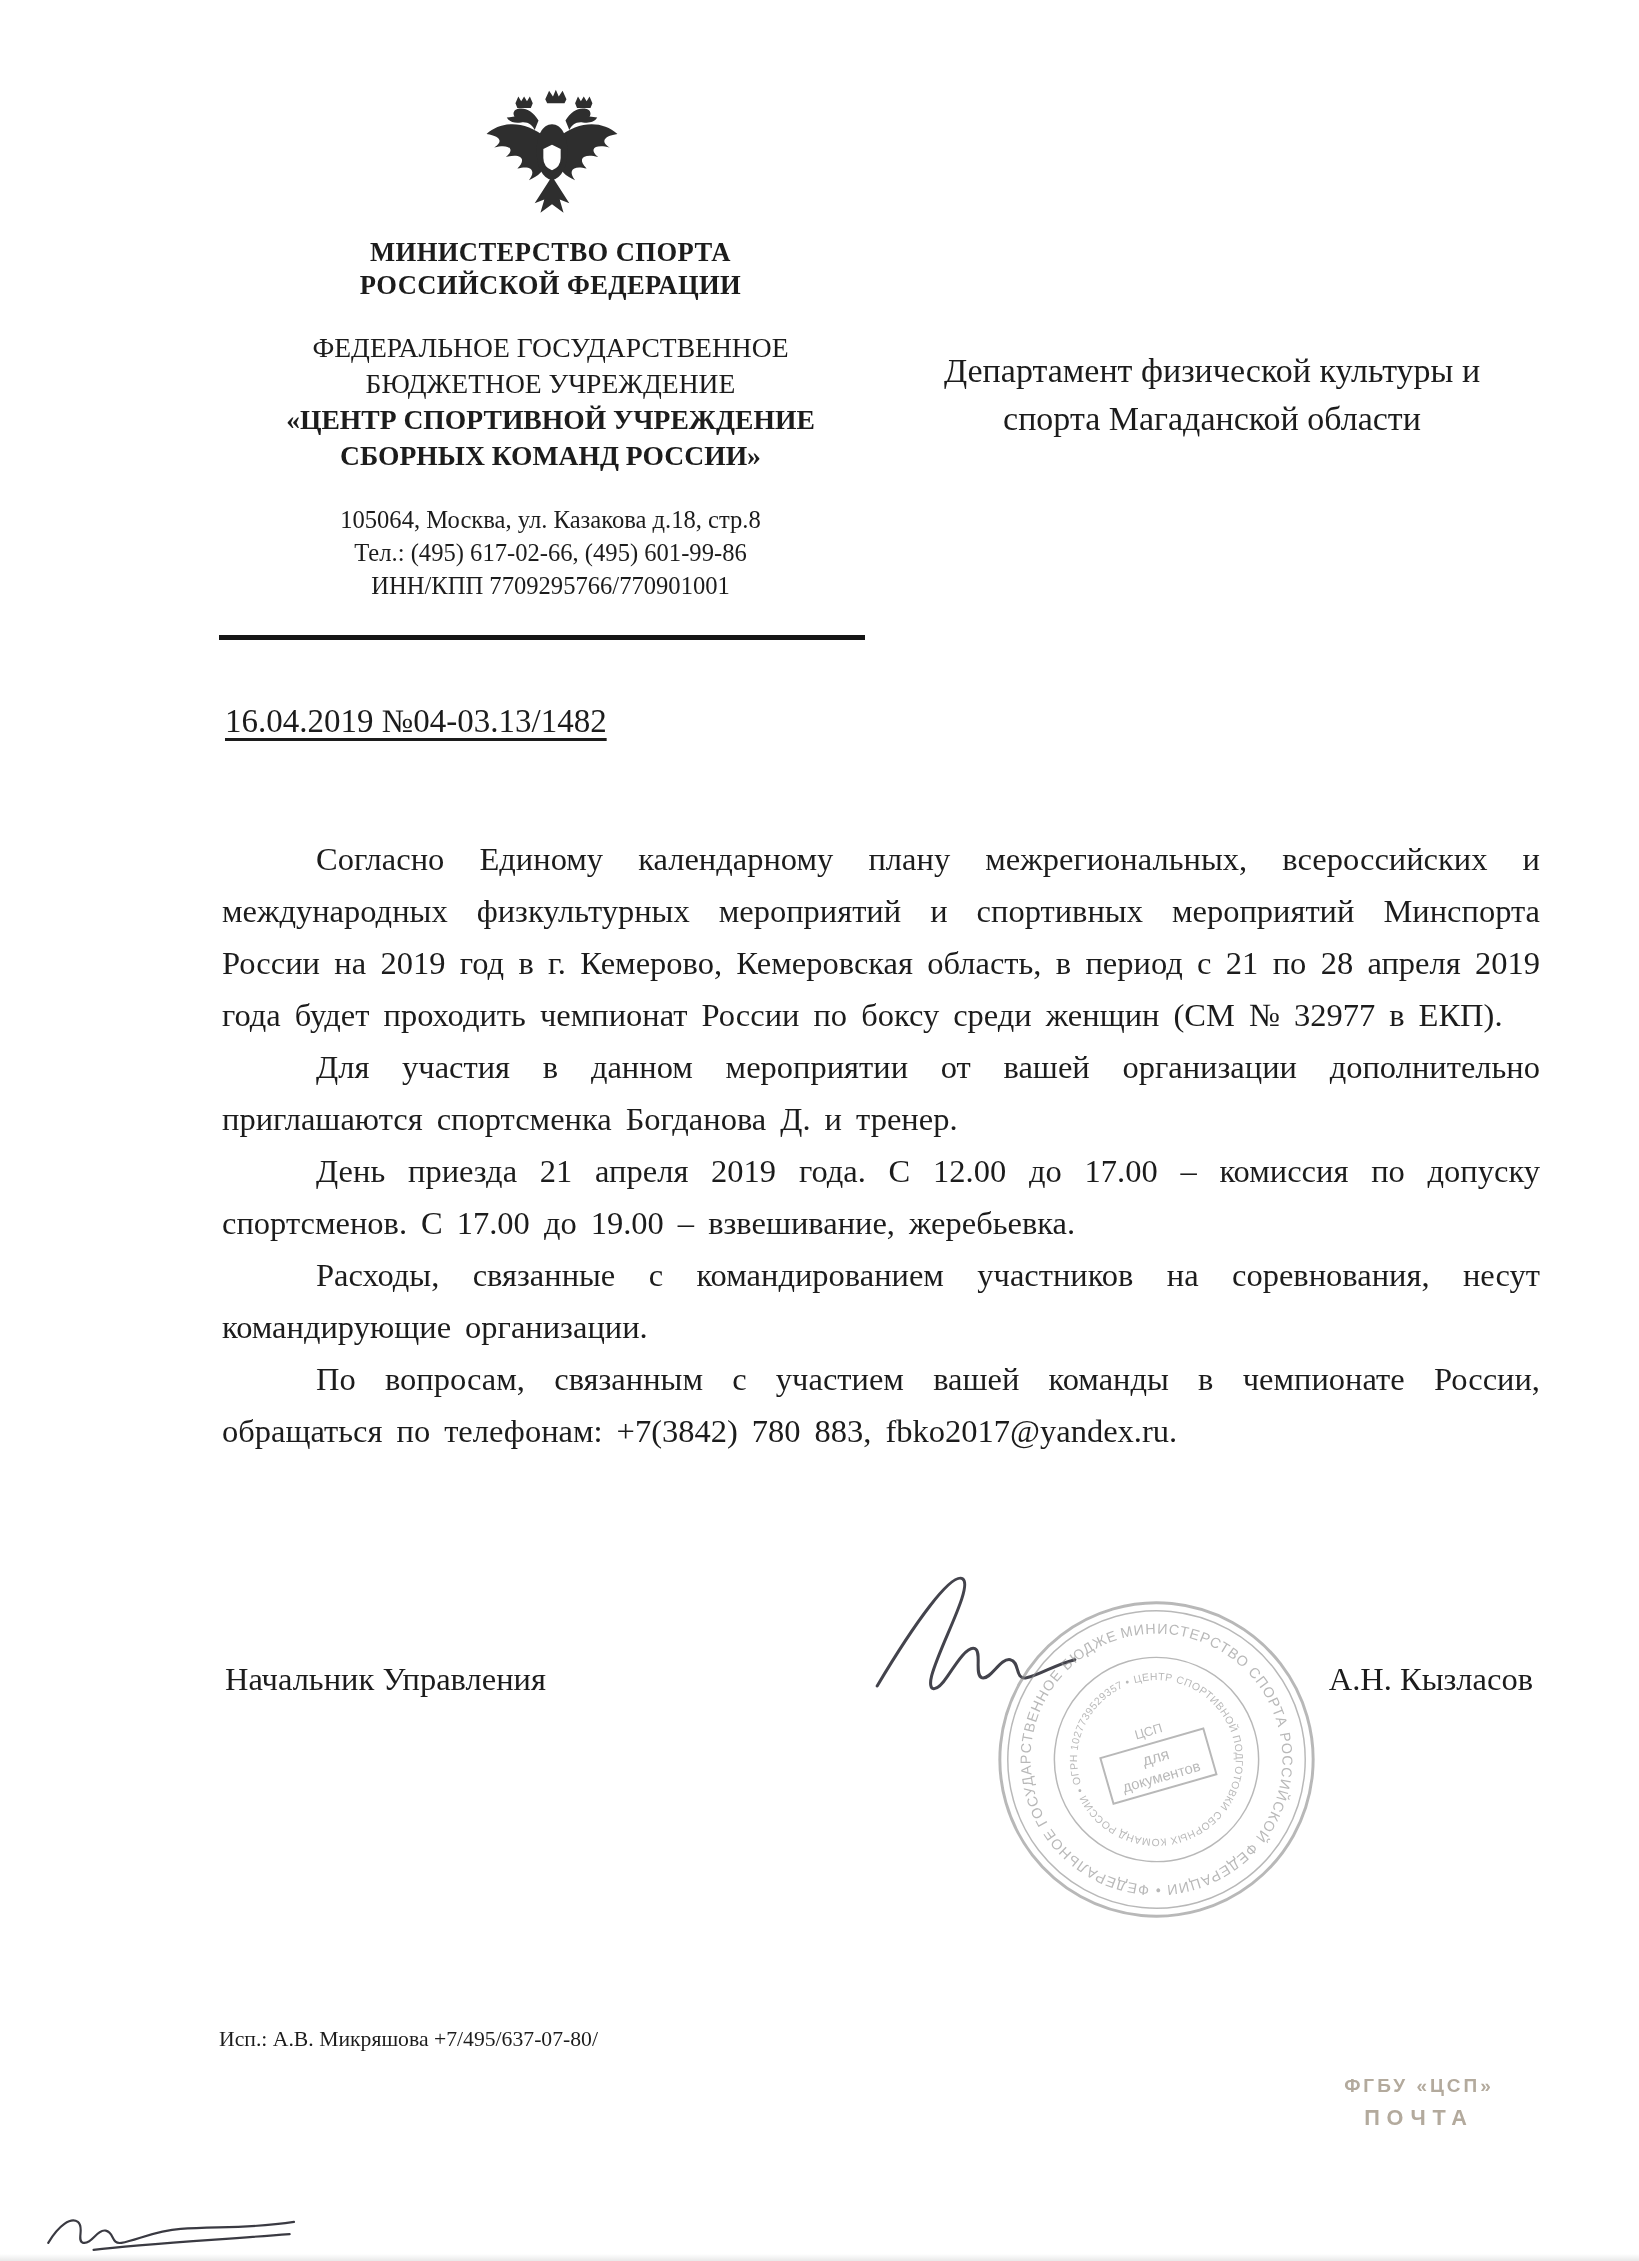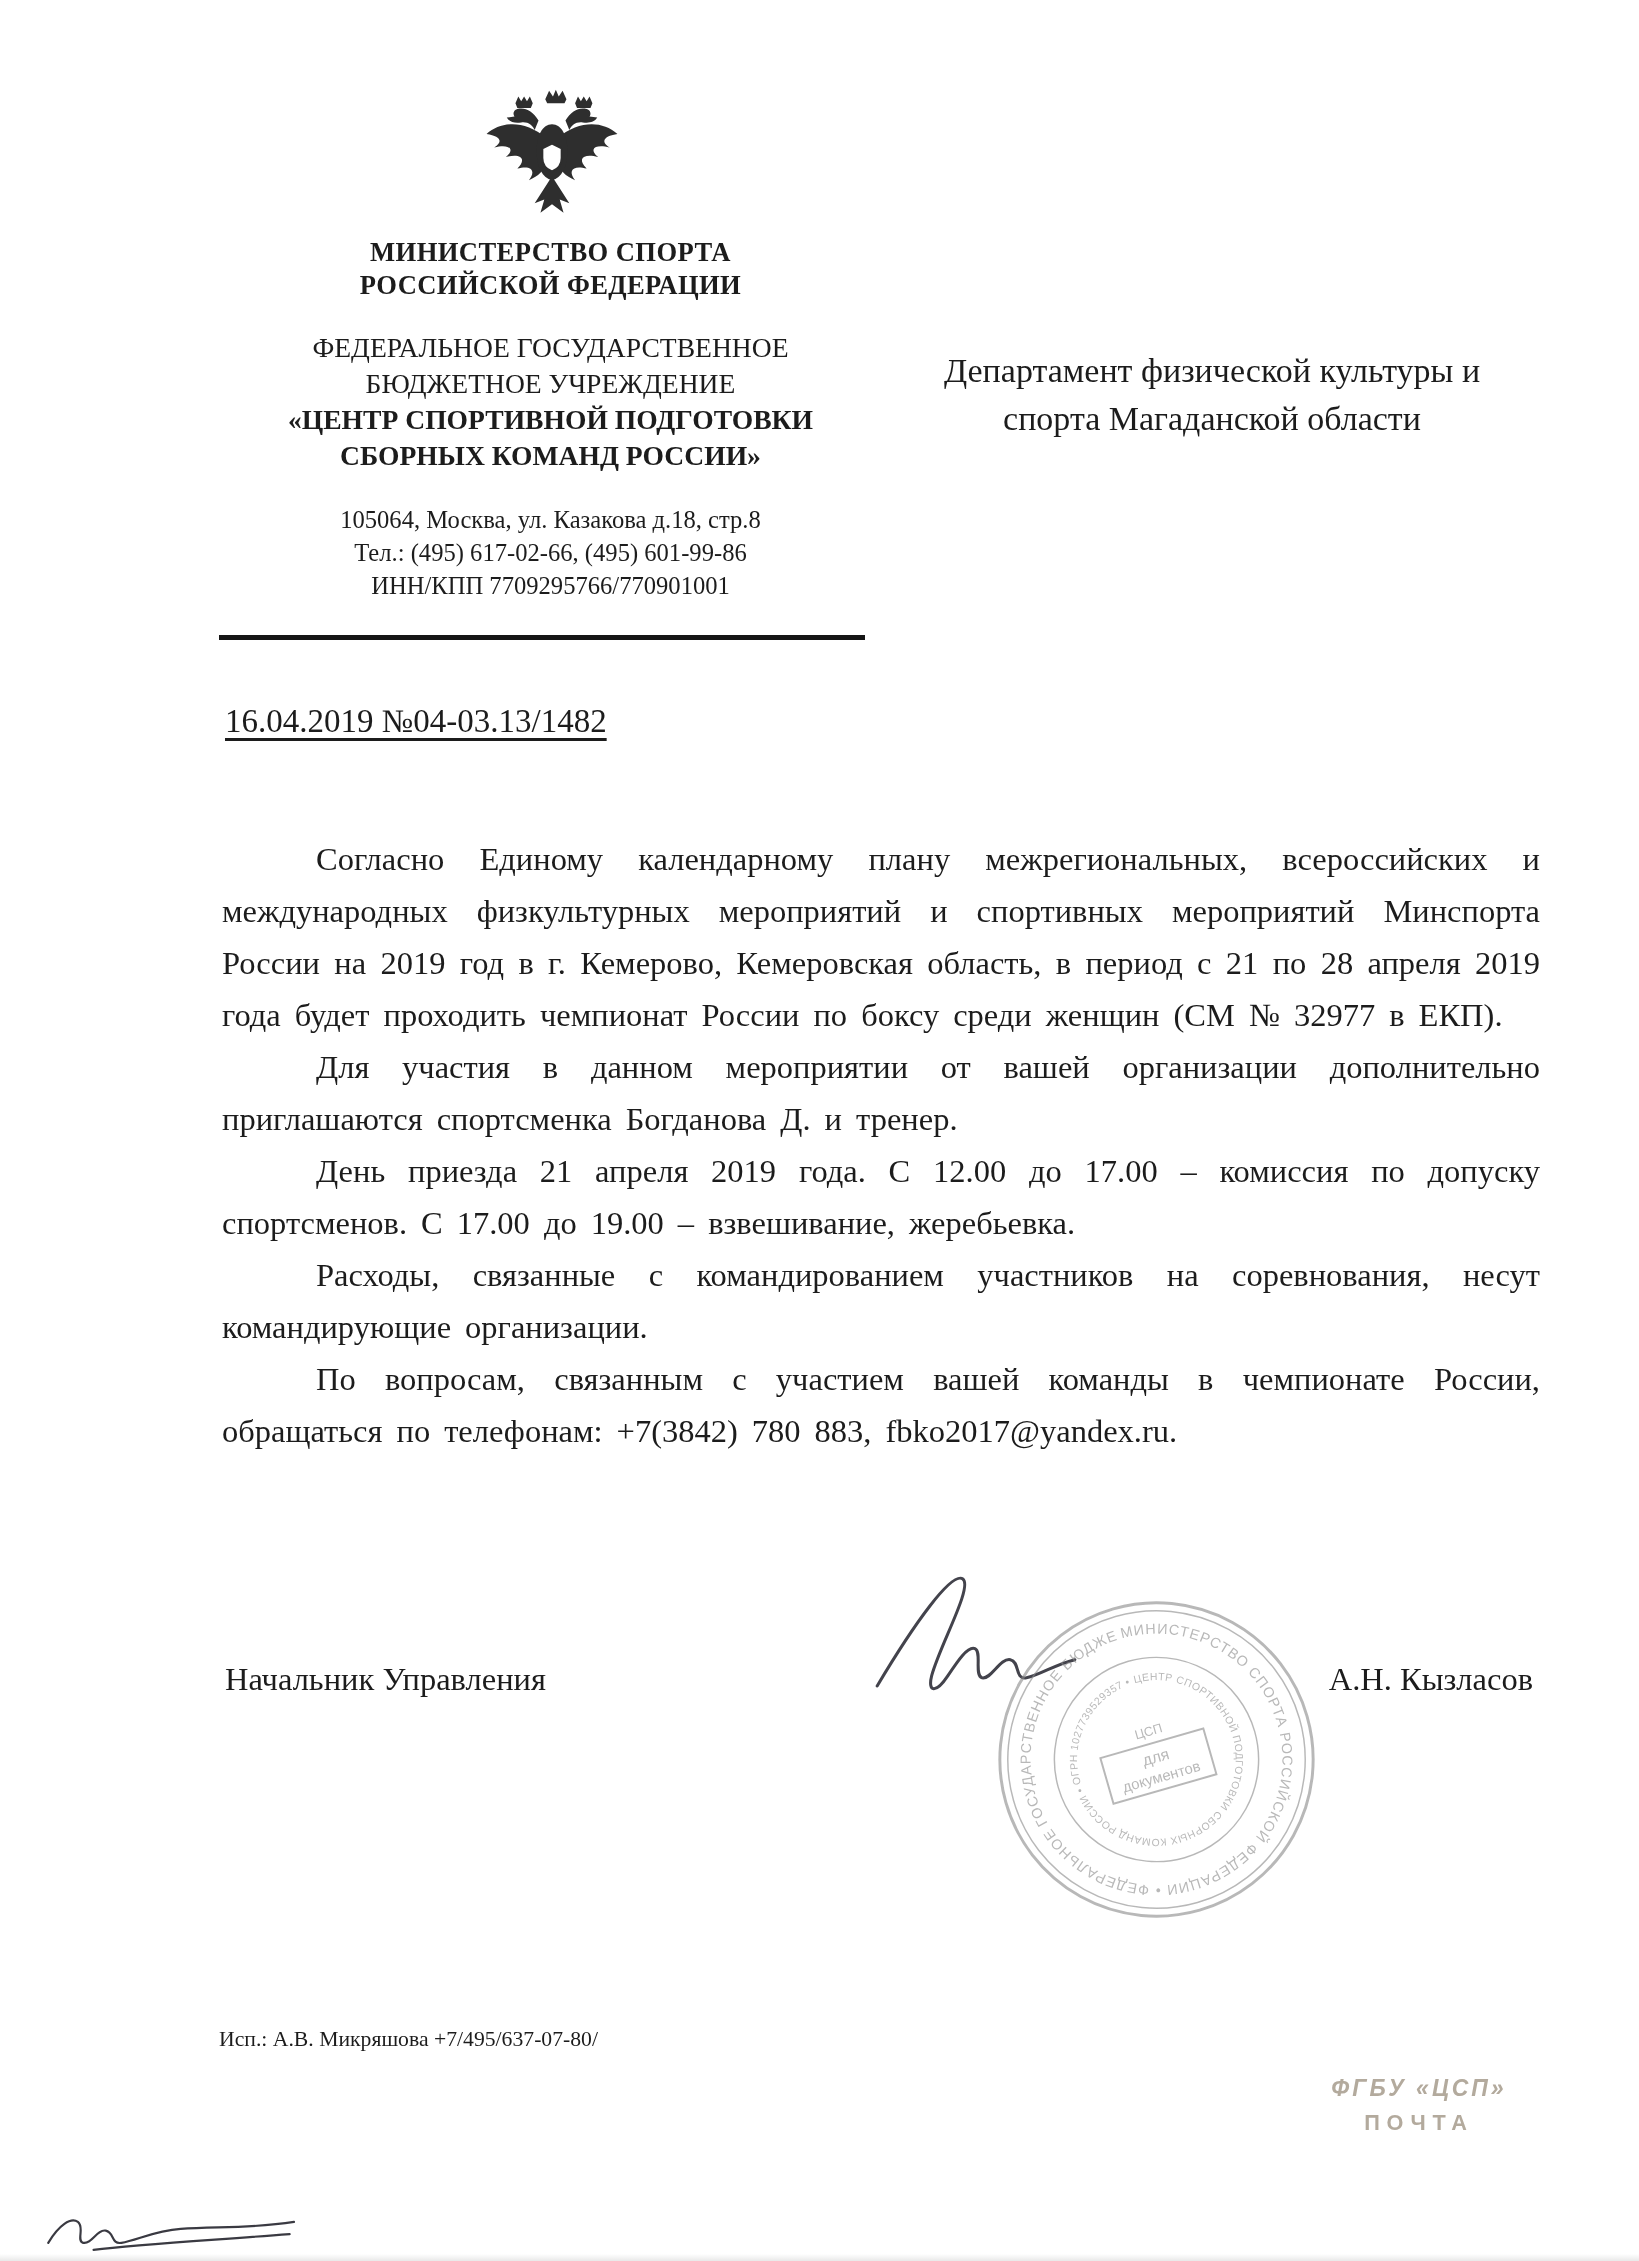--- a/index.html
+++ b/index.html
@@ -27,21 +27,21 @@
   
   .sig-title { position:absolute; left:225px; top:1661px; font-size:32.5px; }
   .sig-name  { position:absolute; left:1251px; top:1661px; width:282px; font-size:32.5px; text-align:right; }
   .signature-svg { position:absolute; left:859px; top:1552px; width:232px; height:173px; }
   .stamp-wrap { position:absolute; left:983px; top:1586px; width:347px; height:347px;
     transform:rotate(-16deg); opacity:0.6; }
   
   .executor { position:absolute; left:219px; top:2027px; font-size:21.7px; }
   .faint-stamp { position:absolute; left:1281px; top:2075px; width:276px; text-align:center;
     color:#b3aa9d; font-family:"Liberation Sans", sans-serif; font-weight:bold; }
-  .faint-stamp .l1 { font-size:23px; letter-spacing:3px;font-style:italic; }
+  .faint-stamp .l1 { font-size:19px; letter-spacing:3px; }
   .faint-stamp .l2 { font-size:21.7px; letter-spacing:6.9px; margin-top:7.9px; }
   .scribble-svg { position:absolute; left:23.6px; top:2201px; width:296px; height:61px; }
   .scan-edge-bottom { position:absolute; left:0; right:0; bottom:0; height:7.9px;
     background:linear-gradient(to bottom, rgba(0,0,0,0), rgba(0,0,0,0.10)); }
 </style>
 </head>
 <body>
 
 <div class="page">
 
@@ -61,21 +61,21 @@
   </svg>
 
   <div class="lh-left">
     <div class="ministry">
       <div>МИНИСТЕРСТВО СПОРТА</div>
       <div>РОССИЙСКОЙ ФЕДЕРАЦИИ</div>
     </div>
     <div class="org">
       <div>ФЕДЕРАЛЬНОЕ ГОСУДАРСТВЕННОЕ</div>
       <div>БЮДЖЕТНОЕ УЧРЕЖДЕНИЕ</div>
-      <div class="b">«ЦЕНТР СПОРТИВНОЙ ПОДГОТОВКИ</div>
+      <div class="b">«ЦЕНТР СПОРТИВНОЙ УЧРЕЖДЕНИЕ</div>
       <div class="b">СБОРНЫХ КОМАНД РОССИИ»</div>
     </div>
     <div class="addr">
       <div>105064, Москва, ул. Казакова д.18, стр.8</div>
       <div>Тел.: (495) 617-02-66, (495) 601-99-86</div>
       <div>ИНН/КПП 7709295766/770901001</div>
     </div>
   </div>
 
   <div class="rule"></div>

